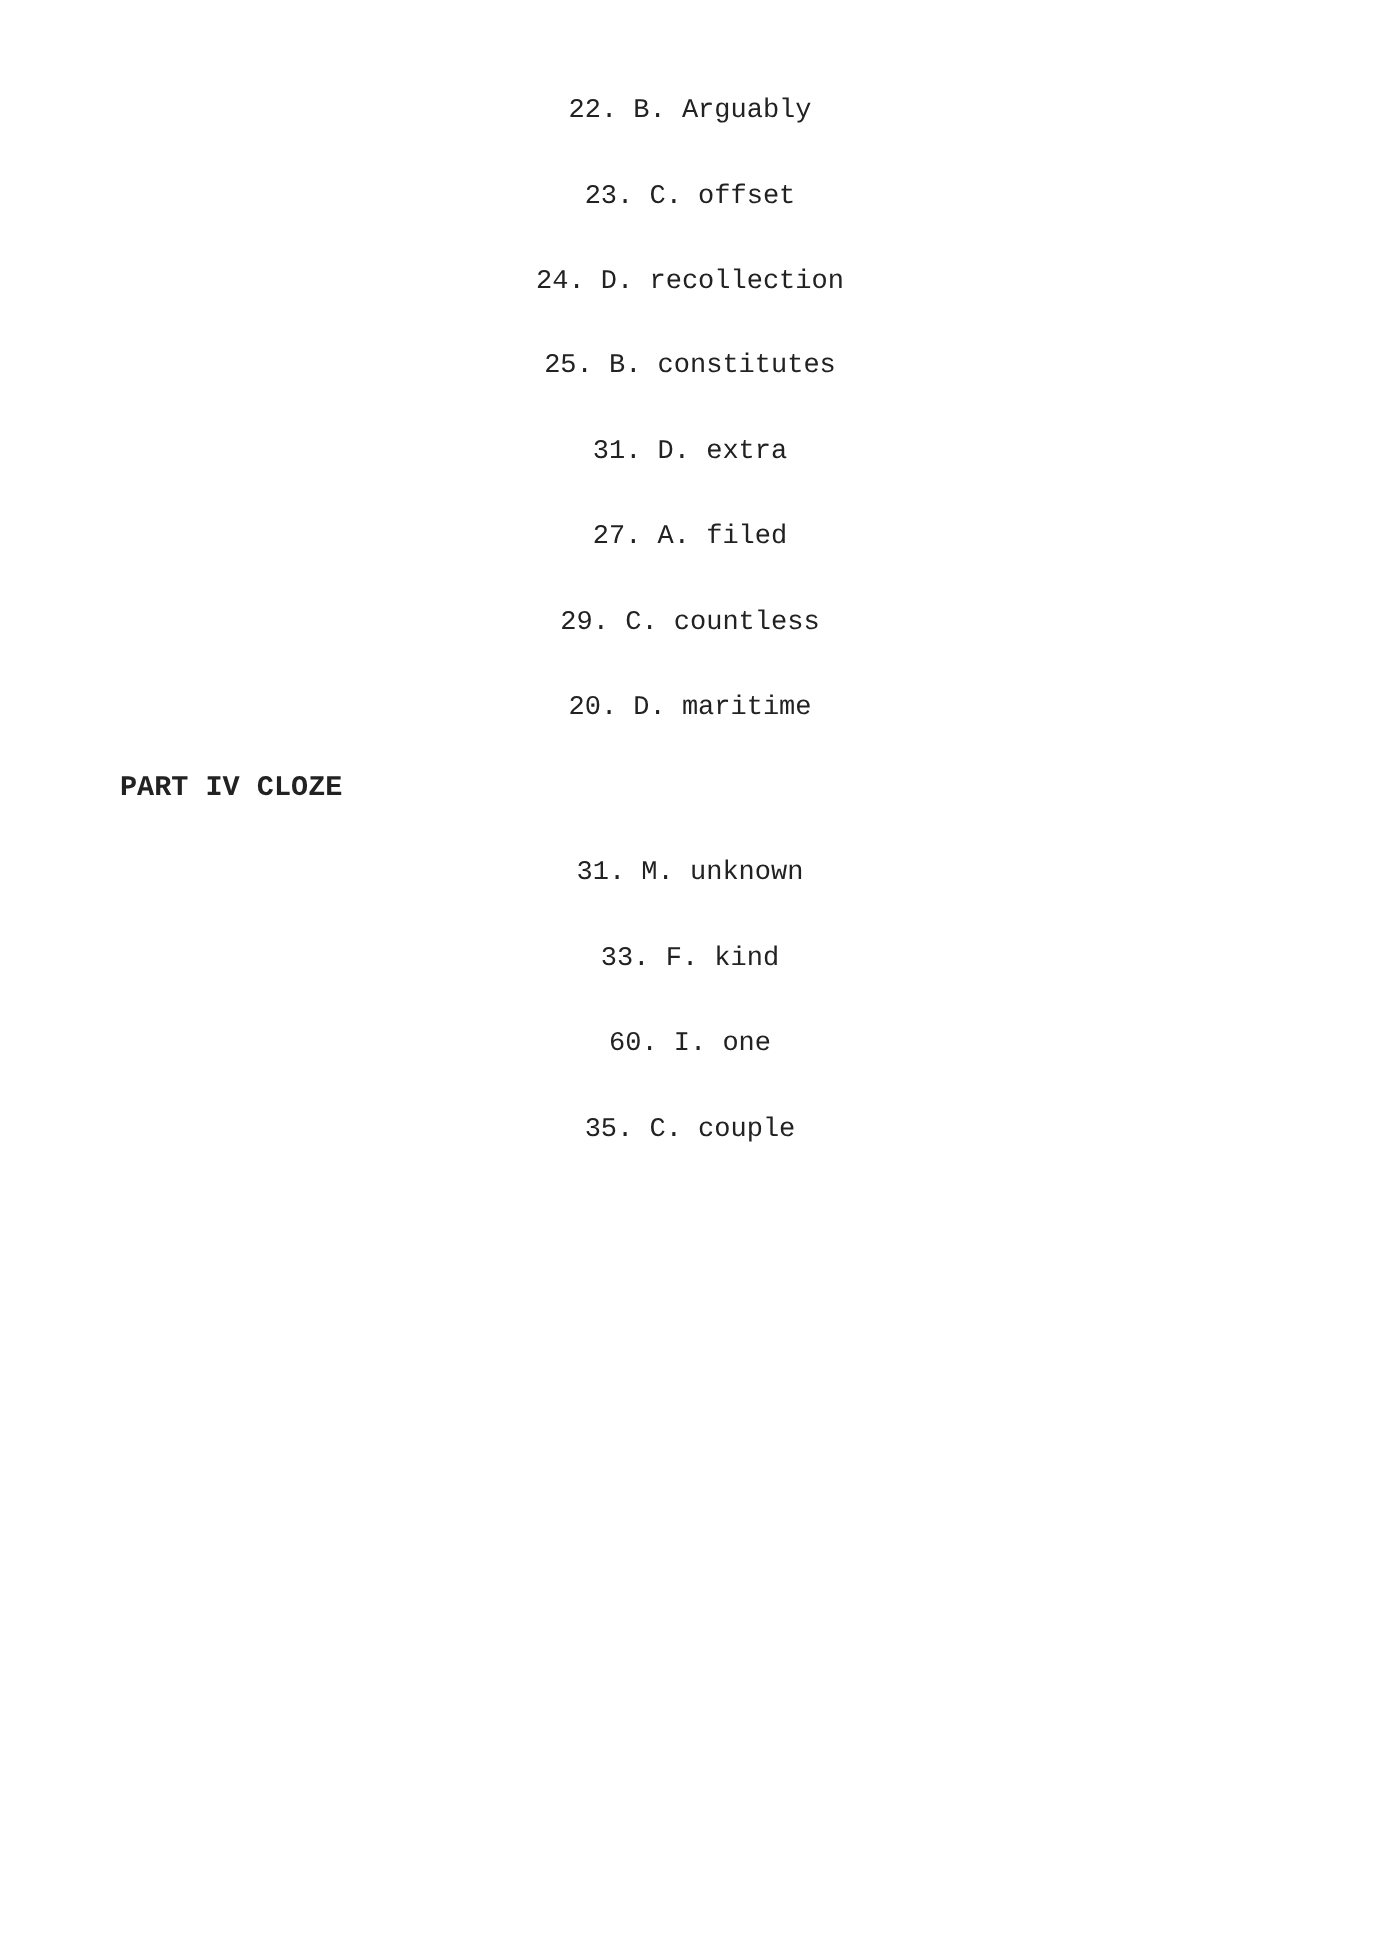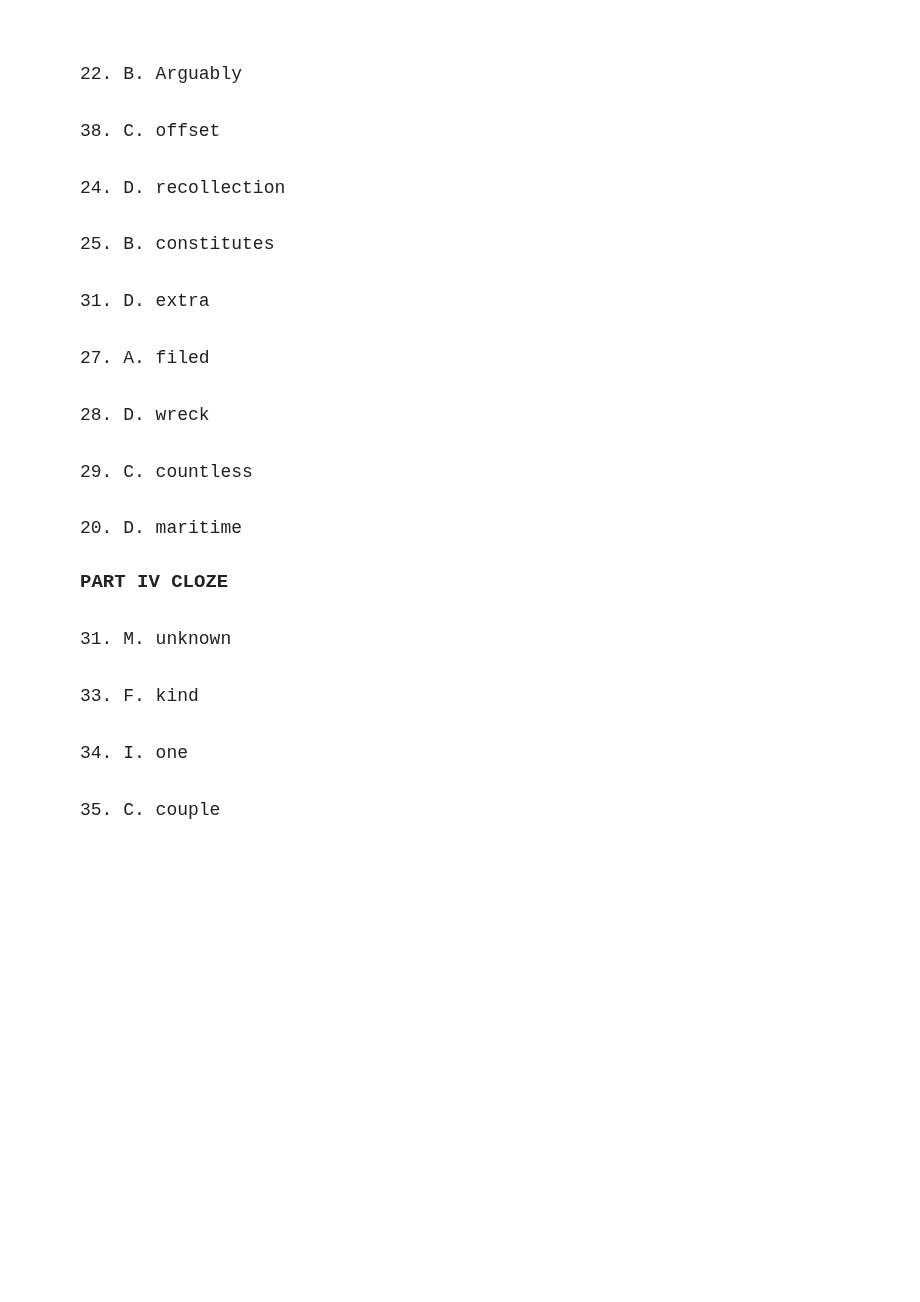--- a/index.html
+++ b/index.html
@@ -14,55 +14,53 @@
       color: #222222;
       width: 920px;
       min-height: 1302px;
     }
     .page {
       padding: 60px 80px;
     }
     .answer-item {
       margin-bottom: 28px;
       line-height: 1.6;
+      text-align: center;
     }
     .section-header {
       font-weight: bold;
       font-size: 19px;
       margin-bottom: 32px;
       margin-top: 10px;
       font-family: 'Courier New', Courier, monospace;
     }
   </style>
 </head>
 <body>
 
 <div class="page">
 
   <div>
     <div class="answer-item">
       <span>22.  B.  Arguably</span>
     </div>
     <div class="answer-item">
-      <span>38.  C.  offset</span>
+      <span>23.  C.  offset</span>
     </div>
     <div class="answer-item">
       <span>24.  D.  recollection</span>
     </div>
     <div class="answer-item">
       <span>25.  B.  constitutes</span>
     </div>
     <div class="answer-item">
       <span>31.  D.  extra</span>
     </div>
     <div class="answer-item">
       <span>27.  A.  filed</span>
-    </div>
-    <div class="answer-item">
-      <span>28.  D.  wreck</span>
     </div>
     <div class="answer-item">
       <span>29.  C.  countless</span>
     </div>
     <div class="answer-item">
       <span>20.  D.  maritime</span>
     </div>
   </div>
 
   <div class="section-header">
@@ -70,20 +68,20 @@
   </div>
 
   <div>
     <div class="answer-item">
       <span>31.  M.  unknown</span>
     </div>
     <div class="answer-item">
       <span>33.  F.  kind</span>
     </div>
     <div class="answer-item">
-      <span>34.  I.  one</span>
+      <span>60.  I.  one</span>
     </div>
     <div class="answer-item">
       <span>35.  C.  couple</span>
     </div>
   </div>
 
 </div>
 
 </body></html>

